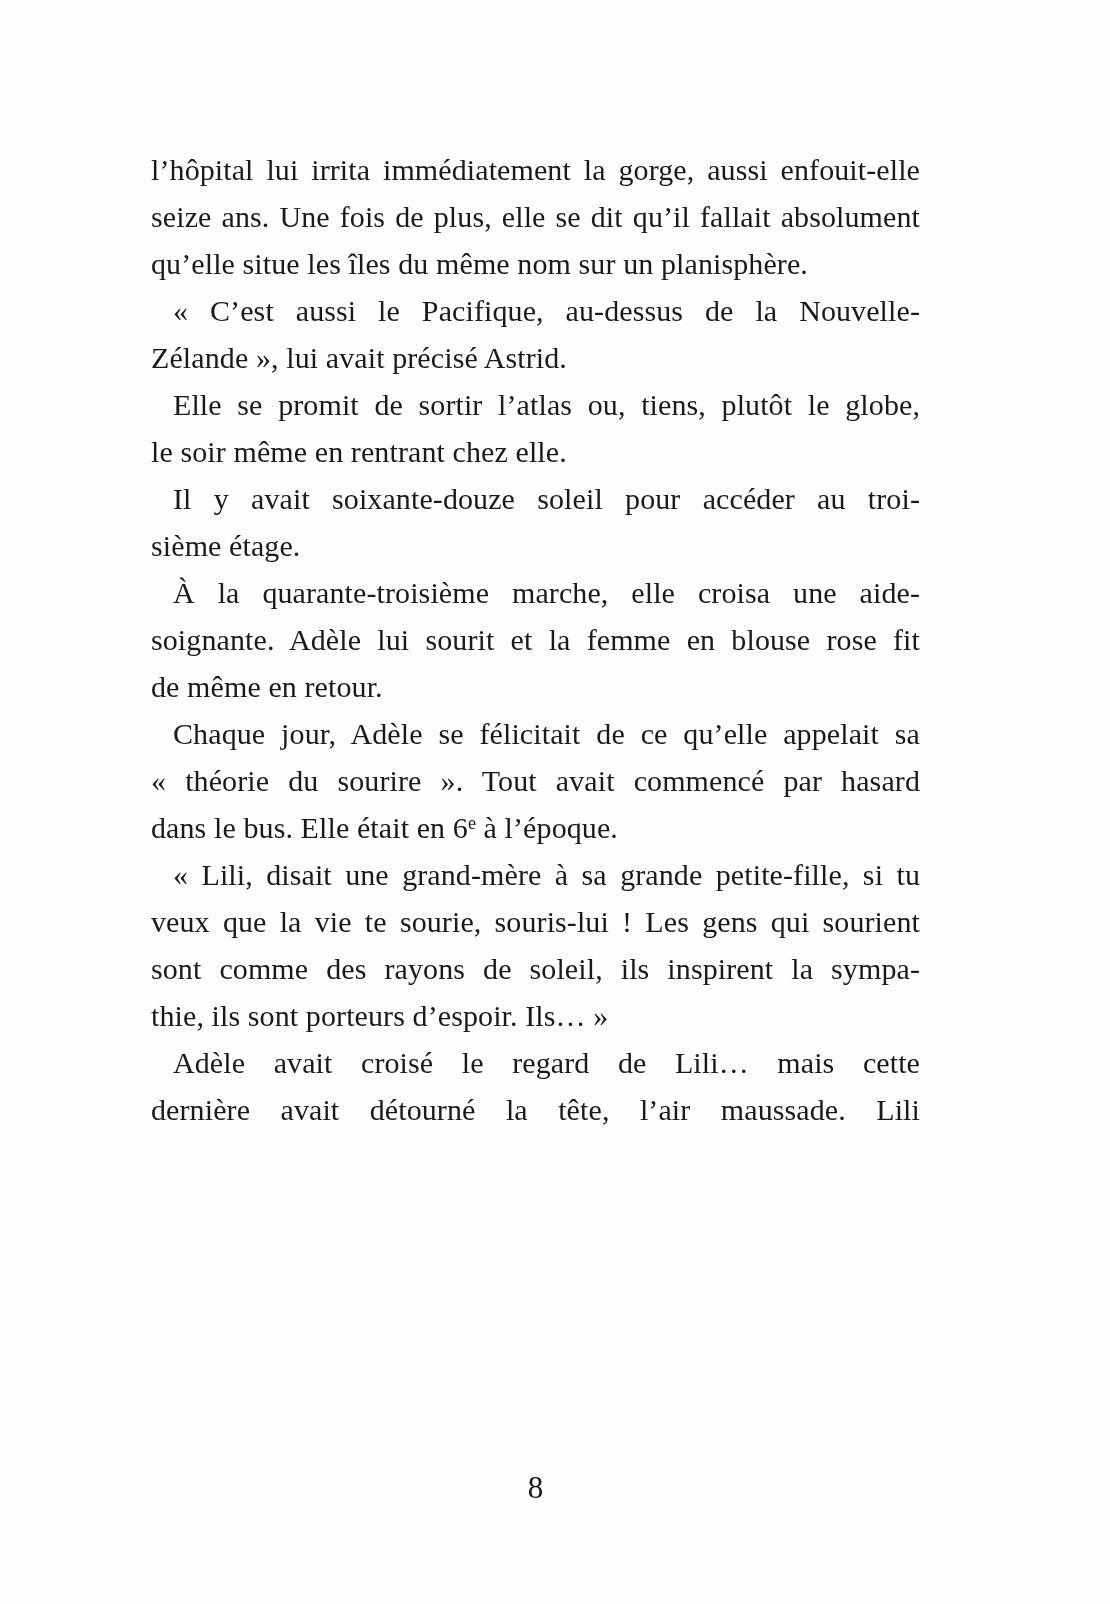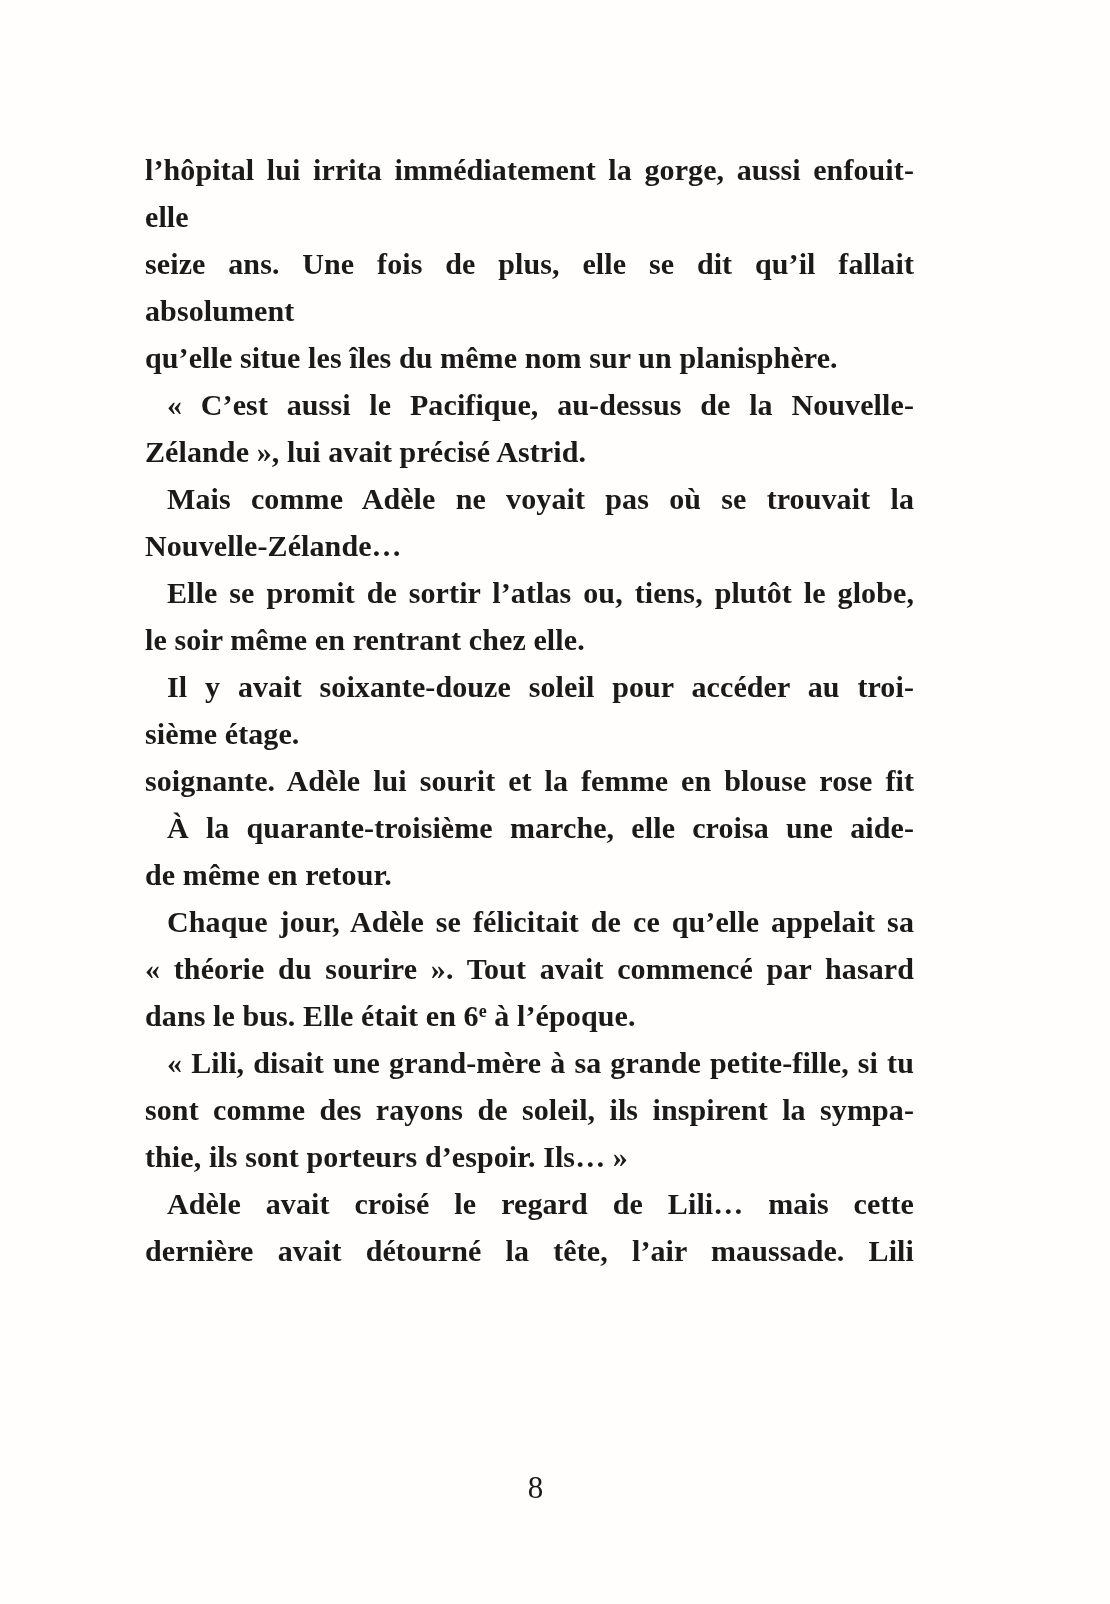--- a/index.html
+++ b/index.html
@@ -12,27 +12,26 @@
     font-family: "Liberation Serif", "DejaVu Serif", serif;
     color: #1a1a1a;
   }
   .page {
     position: absolute;
     inset: 0;
     background: #fffefd;
   }
   .text-block {
     position: absolute;
-    left: 145px;
+    left: 151px;
     top: 146px;
     width: 769px;
     font-size: 30px;
     line-height: 47px;
     letter-spacing: 0.1px;
-    font-weight: bold;
   }
   .para { margin: 0; }
   .line {
     text-align: justify;
     text-align-last: justify;
     white-space: normal;
   }
   .line.last {
     text-align-last: left;
   }
@@ -63,43 +62,40 @@
       <div class="para">
         <div class="line"><span>l’hôpital lui irrita immédiatement la gorge, aussi enfouit-elle</span></div>
         <div class="line"><span>seize ans. Une fois de plus, elle se dit qu’il fallait absolument</span></div>
         <div class="line last"><span>qu’elle situe les îles du même nom sur un planisphère.</span></div>
       </div>
       <div class="para">
         <div class="line first"><span>« C’est aussi le Pacifique, au-dessus de la Nouvelle-</span></div>
         <div class="line last"><span>Zélande », lui avait précisé Astrid.</span></div>
       </div>
       <div class="para">
-        <div class="line first"><span>Mais comme Adèle ne voyait pas où se trouvait la</span></div>
-        <div class="line last"><span>Nouvelle-Zélande…</span></div>
-      </div>
-      <div class="para">
         <div class="line first"><span>Elle se promit de sortir l’atlas ou, tiens, plutôt le globe,</span></div>
         <div class="line last"><span>le soir même en rentrant chez elle.</span></div>
       </div>
       <div class="para">
         <div class="line first"><span>Il y avait soixante-douze soleil pour accéder au troi-</span></div>
         <div class="line last"><span>sième étage.</span></div>
       </div>
       <div class="para">
+        <div class="line first"><span>À la quarante-troisième marche, elle croisa une aide-</span></div>
         <div class="line"><span>soignante. Adèle lui sourit et la femme en blouse rose fit</span></div>
-        <div class="line first"><span>À la quarante-troisième marche, elle croisa une aide-</span></div>
         <div class="line last"><span>de même en retour.</span></div>
       </div>
       <div class="para">
         <div class="line first"><span>Chaque jour, Adèle se félicitait de ce qu’elle appelait sa</span></div>
         <div class="line"><span>« théorie du sourire ». Tout avait commencé par hasard</span></div>
         <div class="line last"><span>dans le bus. Elle était en 6</span><span class="sup">e</span><span> à l’époque.</span></div>
       </div>
       <div class="para">
         <div class="line first"><span>« Lili, disait une grand-mère à sa grande petite-fille, si tu</span></div>
+        <div class="line"><span>veux que la vie te sourie, souris-lui ! Les gens qui sourient</span></div>
         <div class="line"><span>sont comme des rayons de soleil, ils inspirent la sympa-</span></div>
         <div class="line last"><span>thie, ils sont porteurs d’espoir. Ils… »</span></div>
       </div>
       <div class="para">
         <div class="line first"><span>Adèle avait croisé le regard de Lili… mais cette</span></div>
         <div class="line"><span>dernière avait détourné la tête, l’air maussade. Lili</span></div>
       </div>
     </div>
   <div class="page-number">8</div>
 </div>

